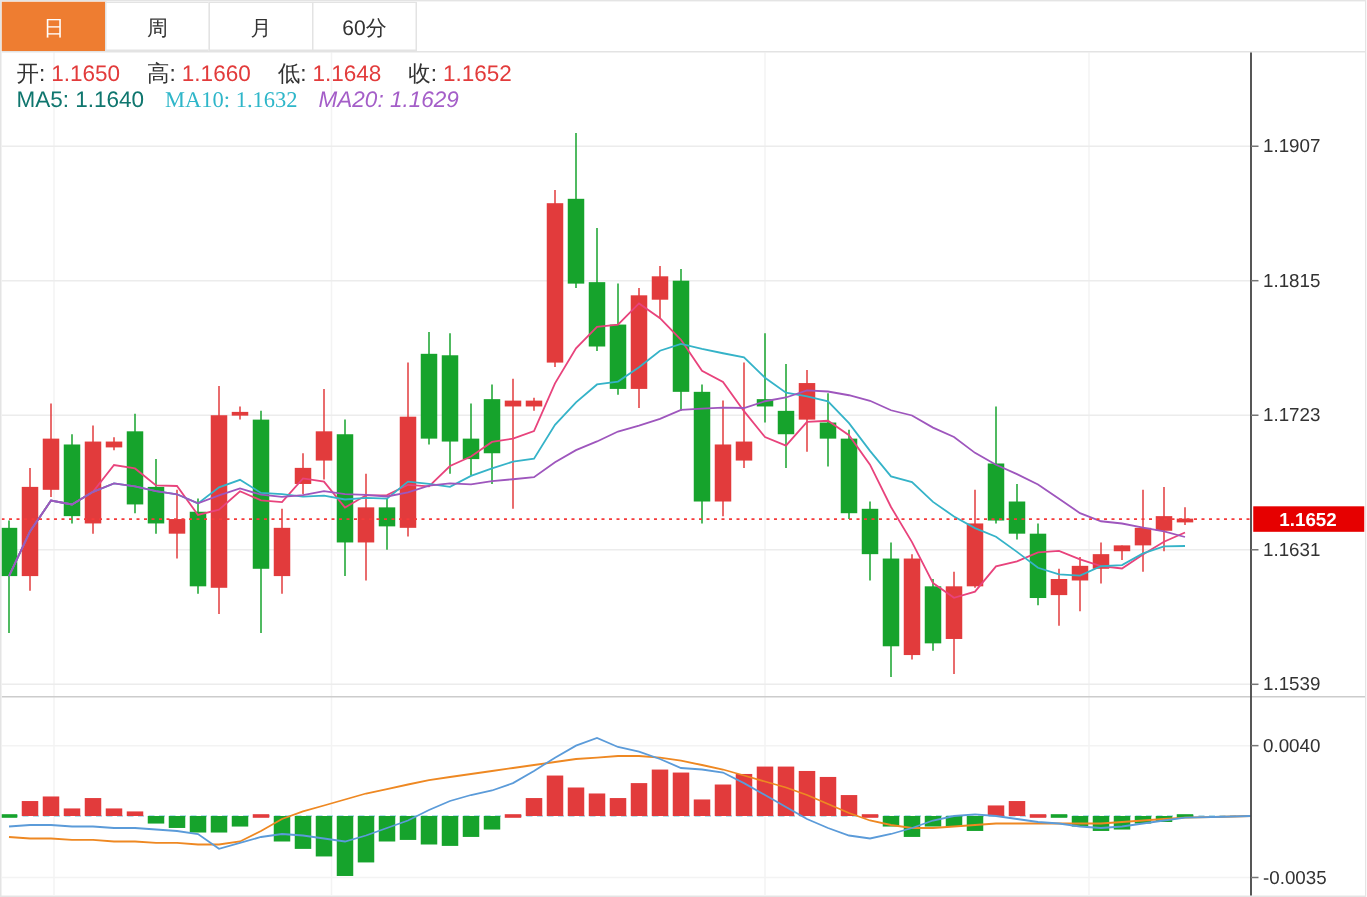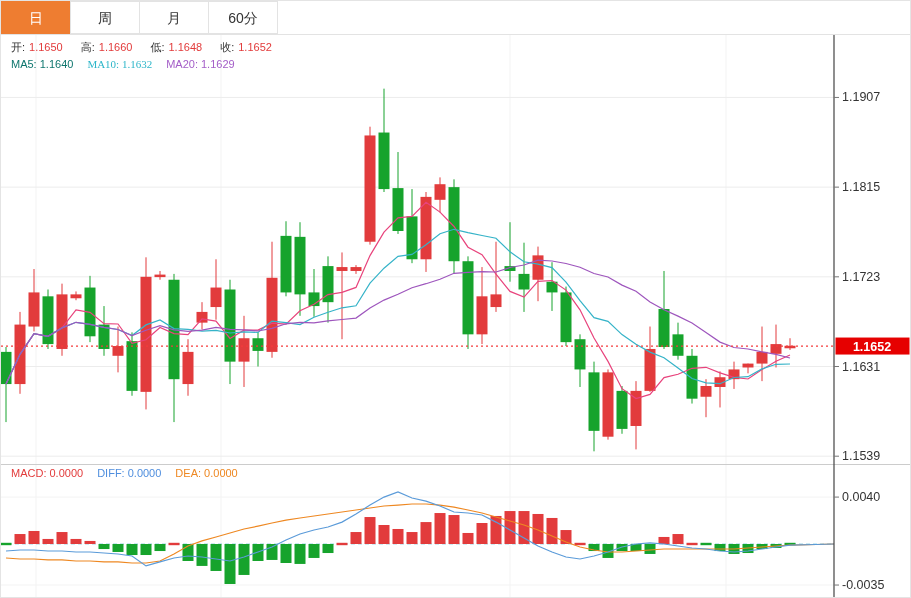--- a/index.html
+++ b/index.html
@@ -4,38 +4,37 @@
 <style>
   html,body{margin:0;padding:0;background:#fff;}
   .app{position:relative;width:911px;height:598px;background:#fff;overflow:hidden;
        font-family:"Liberation Sans","DejaVu Sans",sans-serif;box-sizing:border-box;
        border:1px solid #e4e4e4;}
   .tabbar{position:absolute;left:0;top:0;right:0;height:33px;display:flex;background:#fff;z-index:5;}
   .tab{width:70px;height:33px;line-height:33px;text-align:center;font-size:14px;color:#333;
        border:1px solid #e3e3e3;margin-left:-1px;box-sizing:border-box;cursor:pointer;background:#fff;}
   .tab:first-child{margin-left:0;}
   .tab.active{color:#fff;border-color:transparent;}
-  .legend{position:absolute;left:10px;white-space:nowrap;z-index:4;font-size:11px;}
+  .legend{position:absolute;left:10px;white-space:nowrap;z-index:4;font-size:15px;}
   .legend span{margin-right:4px;}
   .legend .pair{margin-right:14px;}
   #chart{position:absolute;left:0;top:0;z-index:1;}
 </style>
 </head>
 <body>
 
 <div class="app">
   <div class="tabbar" id="tabbar">
       <div class="tab active" style="background: rgb(238, 125, 49);">日</div>
       <div class="tab">周</div>
       <div class="tab">月</div>
       <div class="tab">60分</div>
     </div>
   <div class="legend" id="ohlcLegend" style="top:39px;"><span class="pair"><span style="color: rgb(51, 51, 51);">开:</span><span style="color: rgb(226, 59, 59);">1.1650</span></span><span class="pair"><span style="color: rgb(51, 51, 51);">高:</span><span style="color: rgb(226, 59, 59);">1.1660</span></span><span class="pair"><span style="color: rgb(51, 51, 51);">低:</span><span style="color: rgb(226, 59, 59);">1.1648</span></span><span class="pair"><span style="color: rgb(51, 51, 51);">收:</span><span style="color: rgb(226, 59, 59);">1.1652</span></span></div>
-  <div class="legend" id="maLegend" style="top:57px;"><span class="pair" style="color: #0f766e;">MA5: 1.1640</span><span class="pair" style="color: rgb(46, 182, 201); font-family: Liberation Serif, serif;">MA10: 1.1632</span><span class="pair" style="color: rgb(164, 94, 200);">MA20: 1.1629</span></div>
-  <div class="legend" id="macdLegend" style="top:466px;"><span class="pair" style="color: rgb(226, 59, 59);">MACD: 0.0000</span><span class="pair" style="color: rgb(79, 142, 222);">DIFF: 0.0000</span><span class="pair" style="color: rgb(238, 136, 34);">DEA: 0.0000</span></div>
+  <div class="legend" id="maLegend" style="top:57px;"><span class="pair" style="color: #0f766e;">MA5: 1.1640</span><span class="pair" style="color: rgb(46, 182, 201); font-family: Liberation Serif, serif;">MA10: 1.1632</span><span class="pair" style="color: rgb(164, 94, 200); font-style: italic;">MA20: 1.1629</span></div>
   <svg id="chart" width="911" height="598">
       <line x1="35" y1="34" x2="35" y2="597" stroke="#f3f3f3" stroke-width="1"></line>
       <line x1="220" y1="34" x2="220" y2="597" stroke="#f3f3f3" stroke-width="1"></line>
       <line x1="509" y1="34" x2="509" y2="597" stroke="#f3f3f3" stroke-width="1"></line>
       <line x1="725" y1="34" x2="725" y2="597" stroke="#f3f3f3" stroke-width="1"></line>
       <line x1="0" y1="96.44292237442897" x2="833" y2="96.44292237442897" stroke="#ececec" stroke-width="1"></line>
       <line x1="0" y1="186.13242009132478" x2="833" y2="186.13242009132478" stroke="#ececec" stroke-width="1"></line>
       <line x1="0" y1="275.8219178082206" x2="833" y2="275.8219178082206" stroke="#ececec" stroke-width="1"></line>
       <line x1="0" y1="365.5114155251142" x2="833" y2="365.5114155251142" stroke="#ececec" stroke-width="1"></line>
       <line x1="0" y1="455.20091324200996" x2="833" y2="455.20091324200996" stroke="#ececec" stroke-width="1"></line>

